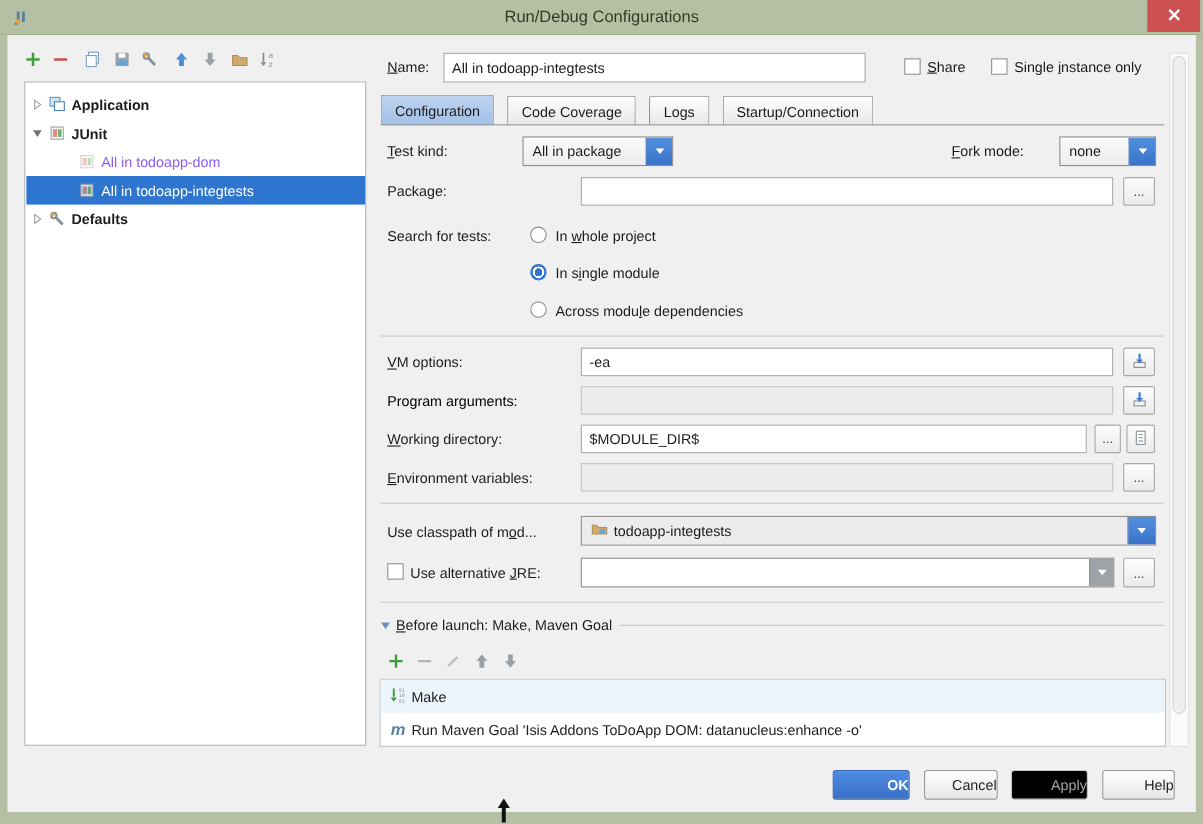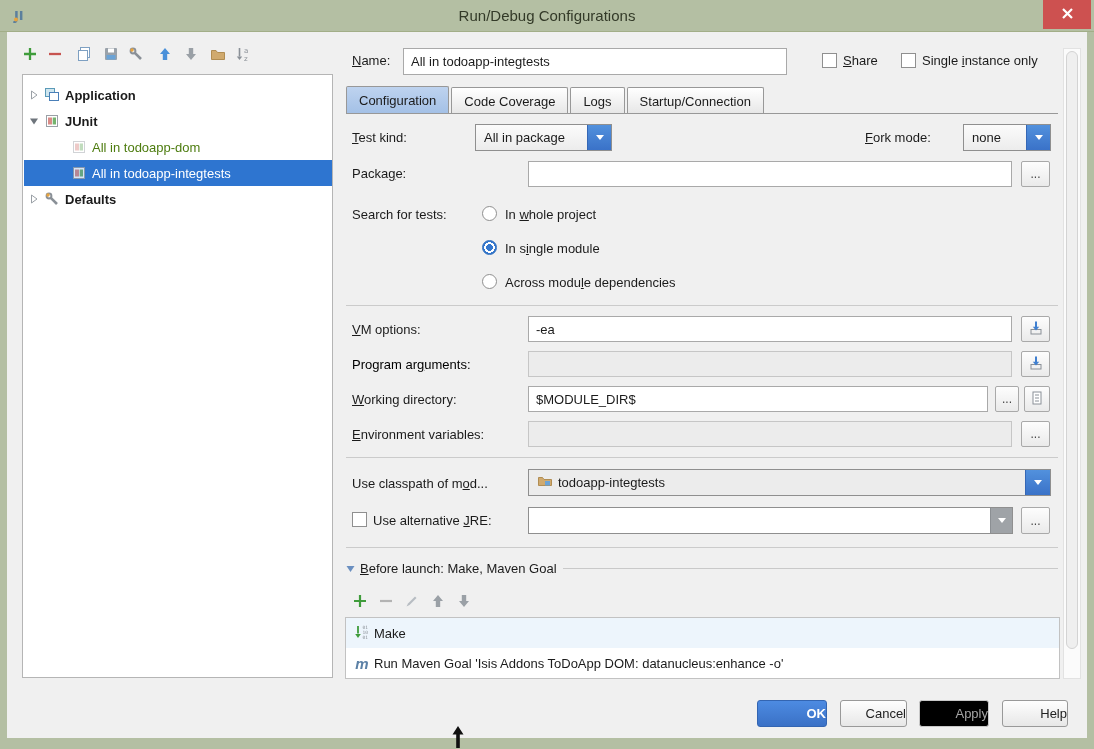--- a/index.html
+++ b/index.html
@@ -22,41 +22,41 @@
   .tfield.dis{background:#ececec;border-color:#c6c6c6}
   .sbtn{position:absolute;height:26px;background:linear-gradient(#fdfdfd,#eaeaea);border:1px solid #a9a9a9;
         border-radius:2px;display:flex;align-items:center;justify-content:center;color:#444;font-size:12px}
   .cb{position:absolute;width:15px;height:15px;background:#fff;border:1px solid #8f8f8f}
   .radio{position:absolute;width:15px;height:15px;border-radius:50%;background:#fff;border:1px solid #8f8f8f}
   .radio.sel{border:1px solid #2f6fbe;background:radial-gradient(circle,#3477ce 0 3.5px,#fff 3.6px 5.2px,#3477ce 5.3px)}
   .sep{position:absolute;height:1px;background:#cbcbcb;width:712px;left:339px}
   
   .tabs{position:absolute;left:339px;top:54px;height:28px;display:flex;align-items:flex-end}
   .tab{height:27px;display:inline-flex;align-items:center;padding:0 12px;border:1px solid #989898;border-bottom:none;
-       border-radius:2px 2px 0 0;margin-right:2px;background:linear-gradient(#fff,#e6e6e6)}
+       border-radius:2px 2px 0 0;margin-right:12px;background:linear-gradient(#fff,#e6e6e6)}
   .tab.sel{height:28px;background:linear-gradient(#bed3ef,#a3c0e6)}
   .tabline{position:absolute;left:339px;top:81px;width:712px;height:1px;background:#989898}
   
   .combo{position:absolute;height:27px;border:1px solid #8f8f8f;background:linear-gradient(#fbfbfb,#ececec);
          display:flex;align-items:stretch;overflow:hidden}
   .combo .cbody{flex:1;display:flex;align-items:center;padding:0 8px;gap:5px;white-space:nowrap;overflow:hidden}
   .combo .cbody.flat{background:#ececec}
   .combo .cbody.white{background:#fff}
   .carrow{width:24px;background:linear-gradient(#5291dd,#3a72c8);border-left:1px solid #3567b5;
           display:flex;align-items:center;justify-content:center}
   .carrow.gray{background:#9fa3a7;border-left:1px solid #8b8f93;width:22px}
   .awhite{width:0;height:0;border-left:4px solid transparent;border-right:4px solid transparent;border-top:5px solid #fff}
   .tico{position:absolute;top:14px;width:16px;height:16px}
   .treepanel{position:absolute;left:15px;top:42px;width:311px;height:604px;background:#fff;border:1px solid #b5b5b5}
   .trow{position:absolute;left:1px;width:308px;height:26px;display:flex;align-items:center;padding-left:2px}
   .trow .sp{width:16px;flex:0 0 16px;display:flex;align-items:center;justify-content:center}
   .trow .tic{margin:0 5px 0 2px;display:flex}
   .trow.child{padding-left:45px}
   .trow.sel{background:#2e75d0;color:#fff}
-  .trow.grayed{color:#4d7c0f}
+  .trow.grayed{color:#8b5cf6}
   .trow.b{font-weight:bold}
   
   .blhead{position:absolute;left:339px;top:529px;width:712px;display:flex;align-items:center}
   .blrule{flex:1;height:1px;background:#c9c9c9;margin-left:6px}
   .blbar{position:absolute;top:561px;height:16px}
   .bl-list{position:absolute;left:338px;top:585px;width:715px;height:62px;background:#fff;border:1px solid #c2c2c2}
   .bl-row{height:30px;display:flex;align-items:center;padding-left:8px;gap:4px;white-space:nowrap}
   .bl-row.alt{background:#edf5fc}
   .mglyph{font-style:italic;font-weight:bold;color:#5b80a6;font-size:15px;width:16px;text-align:center}
   

